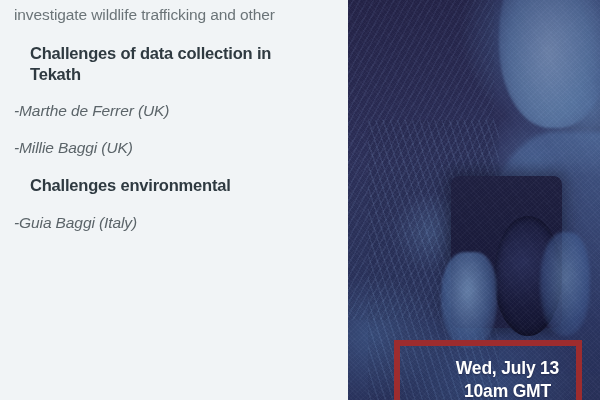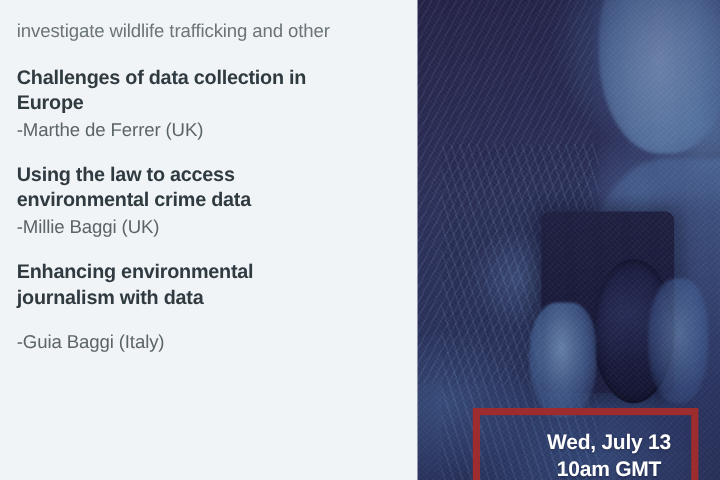--- a/index.html
+++ b/index.html
@@ -22,53 +22,54 @@
     overflow: hidden;
   }
 
   
   .left-col {
     position: relative;
     width: 348px;
     height: 400px;
     background: #f1f4f6;
     box-sizing: border-box;
-    padding: 16px 8px 0 14px;
+    padding: 4px 8px 0 14px;
     overflow: hidden;
   }
   .intro-text {
     margin: 0;
     padding-top: 0;
     font-size: 15.5px;
     line-height: 22px;
     color: #6b7478;
     letter-spacing: -0.1px;
   }
   .intro-text .ln {
     display: block;
     white-space: nowrap;
   }
   .session {
     margin-top: 17px;
   }
   .session-title {
-    margin: 0;
+    margin: 16px;
     font-size: 16.5px;
     font-weight: 700;
     line-height: 21px;
     color: #2f3a41;
     letter-spacing: -0.2px;
   }
   .session-title .ln {
     display: block;
     white-space: nowrap;
   }
   .session-byline {
     margin: 2px 0 0 0;
     font-size: 15.5px;
+    font-style: italic;
     line-height: 20px;
     color: #5b6469;
     letter-spacing: -0.1px;
     white-space: nowrap;
   }
 
   
   .right-col {
     position: relative;
     width: 252px;
@@ -228,37 +229,32 @@
 
   <div class="left-col">
 
     <p class="intro-text">
       <span class="ln">investigate wildlife trafficking and other</span>
     </p>
 
     <div class="session">
       <h3 class="session-title">
         <span class="ln">Challenges of data collection in</span>
-        <span class="ln">Europe</span>
+        <span class="ln">Tekath</span>
       </h3>
       <p class="session-byline">-Marthe de Ferrer (UK)</p>
     </div>
 
     <div class="session">
+      <p class="session-byline">-Millie Baggi (UK)</p>
+    </div>
+
+    <div class="session">
       <h3 class="session-title">
-        <span class="ln">Using the law to access</span>
-        <span class="ln">environmental crime data</span>
-      </h3>
-      <p class="session-byline">-Millie Baggi (UK)</p>
-    </div>
-
-    <div class="session">
-      <h3 class="session-title">
-        <span class="ln">Enhancing environmental</span>
-        <span class="ln">journalism with data</span>
+        <span class="ln">Challenges environmental</span>
       </h3>
     </div>
 
     <div class="session">
       <p class="session-byline">-Guia Baggi (Italy)</p>
     </div>
 
   </div>
 
   <div class="right-col">

